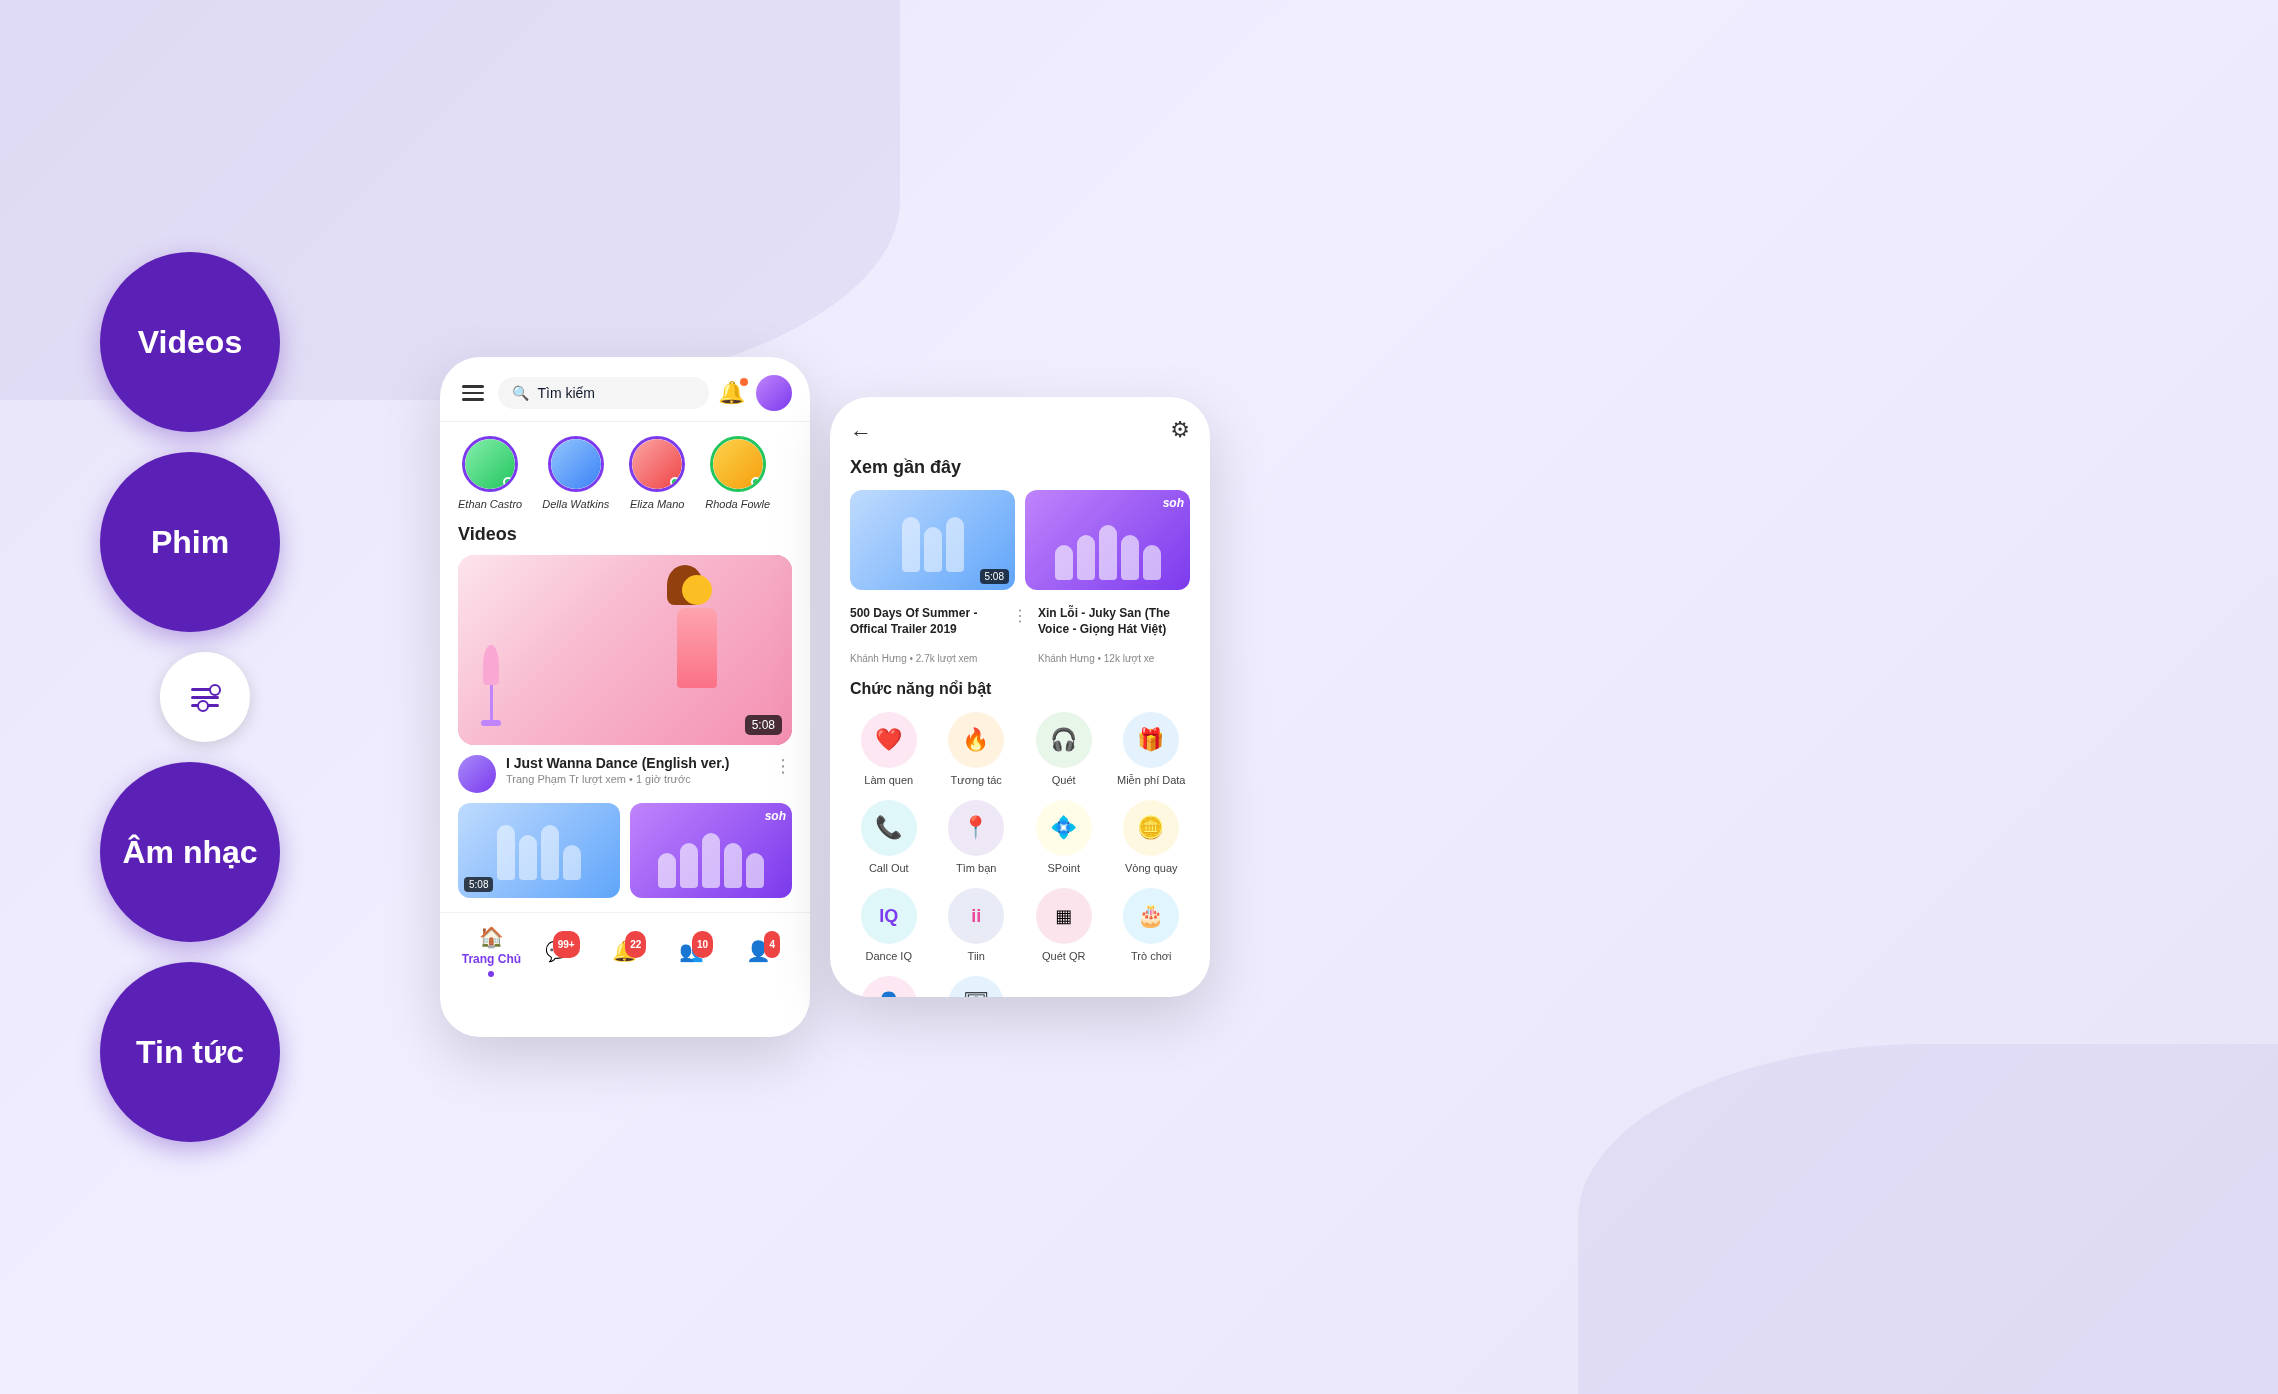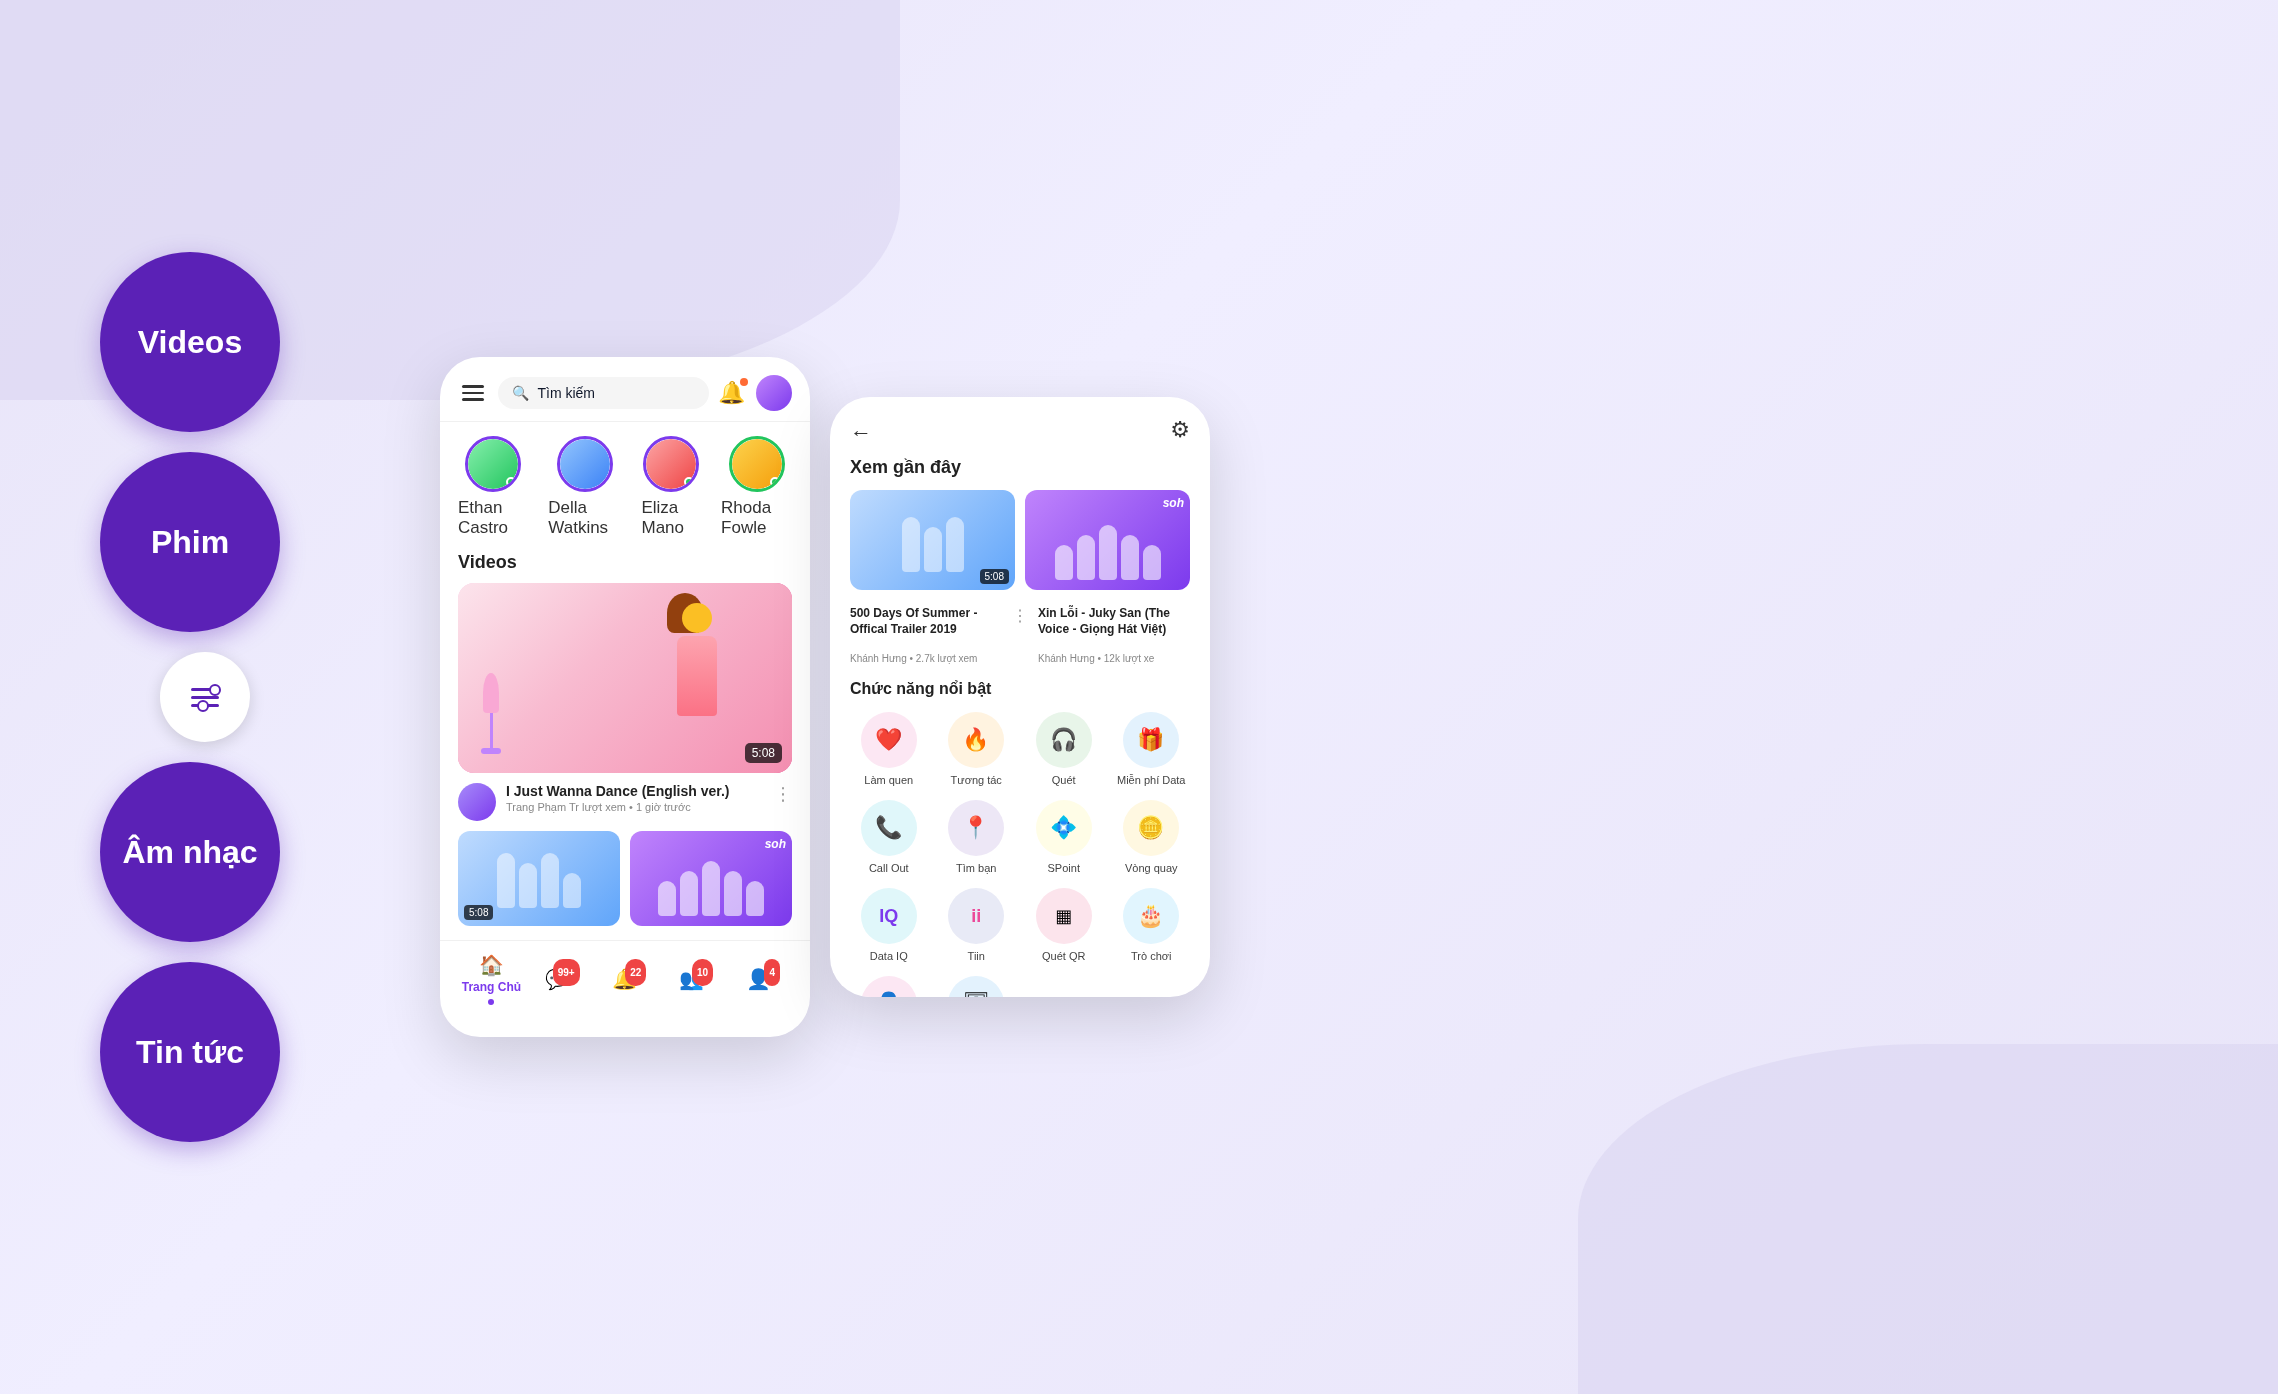--- a/index.html
+++ b/index.html
@@ -213,23 +213,24 @@
       overflow: hidden;
       position: relative;
       cursor: pointer;
     }
     .story-avatar-inner {
       width: 100%;
       height: 100%;
       border-radius: 50%;
     }
     .story-name {
-      font-size: 17px;
+      font-size: 11px;
       color: #333;
       text-align: left;
+      font-style: italic;
     }
     
     .av1 { background: linear-gradient(135deg, #86efac, #22c55e); }
     .av2 { background: linear-gradient(135deg, #93c5fd, #3b82f6); }
     .av3 { background: linear-gradient(135deg, #fca5a5, #ef4444); }
     .av4 { background: linear-gradient(135deg, #fcd34d, #f59e0b); }
 
     
     .online-dot {
       position: absolute;
@@ -836,21 +837,21 @@
           <div class="feature-icon-wrap fi-yellow">💠</div>
           <span class="feature-label">SPoint</span>
         </div>
         <div class="feature-item">
           <div class="feature-icon-wrap fi-amber">🪙</div>
           <span class="feature-label">Vòng quay</span>
         </div>
 
         <div class="feature-item">
           <div class="feature-icon-wrap fi-cyan" style="font-size:18px;font-weight:700;color:#7c3aed;">IQ</div>
-          <span class="feature-label">Data IQ</span>
+          <span class="feature-label">Dance IQ</span>
         </div>
         <div class="feature-item">
           <div class="feature-icon-wrap fi-indigo" style="font-size:18px;font-weight:700;color:#ec4899;">ii</div>
           <span class="feature-label">Tiin</span>
         </div>
         <div class="feature-item">
           <div class="feature-icon-wrap fi-red" style="font-size:18px;">▦</div>
           <span class="feature-label">Quét QR</span>
         </div>
         <div class="feature-item">

